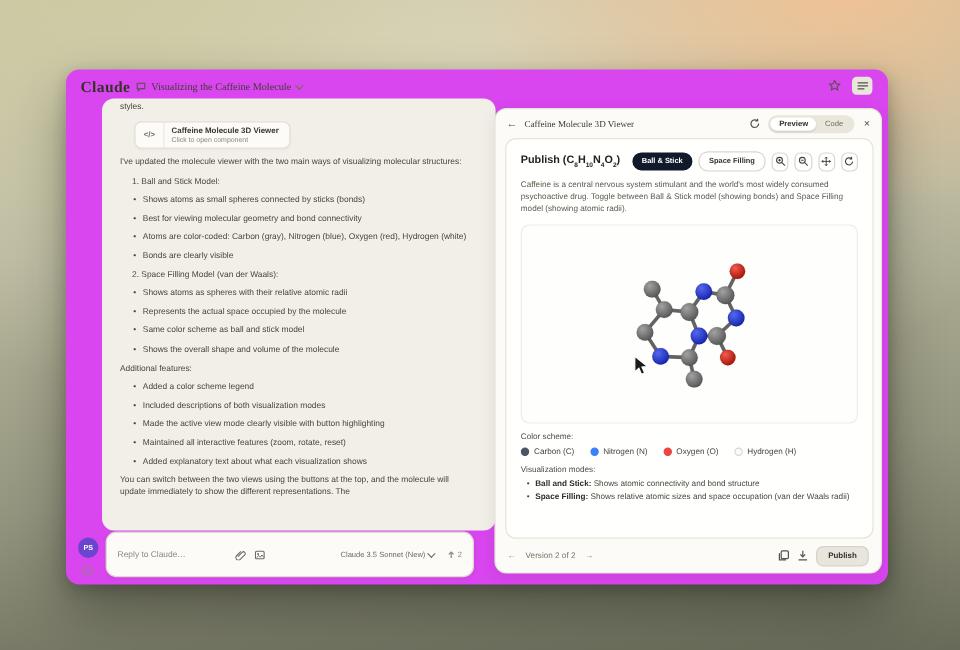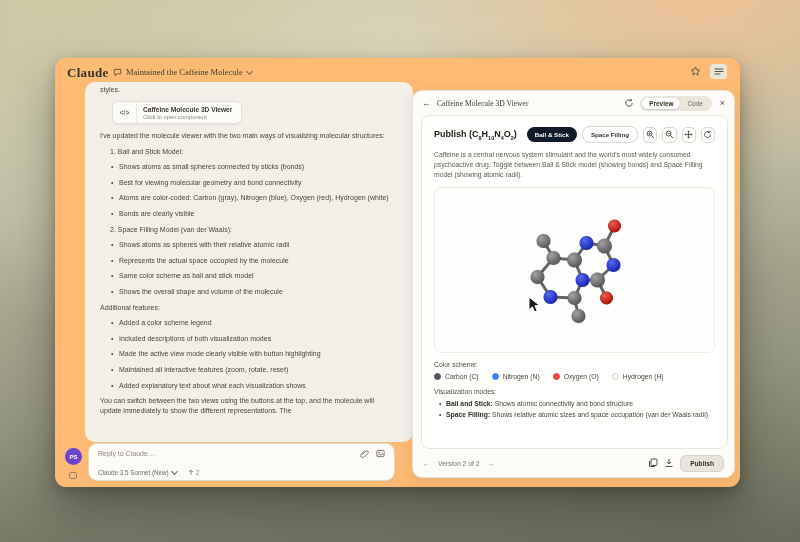--- a/index.html
+++ b/index.html
@@ -7,21 +7,21 @@
   body {
     font-family:"Liberation Sans", sans-serif;
     background:
       radial-gradient(520px 300px at 88% -2%, rgba(242,194,148,.95), rgba(242,194,148,0) 62%),
       radial-gradient(620px 340px at 8% -2%, rgba(205,202,161,.85), rgba(205,202,161,0) 60%),
       radial-gradient(820px 420px at 45% 18%, rgba(236,229,201,.75), rgba(236,229,201,0) 65%),
       linear-gradient(175deg, #c2c0a3 0%, #b7b69c 35%, #94957f 70%, #676a58 100%);
   }
   .window {
     position:absolute; left:55px; top:58px; width:685px; height:429px;
-    background:#fdba74; border-radius:11px;
+    background:#d946ef; border-radius:11px;
     box-shadow:0 22px 45px rgba(20,22,16,.38), 0 4px 12px rgba(20,22,16,.22);
   }
   
   .brand { position:absolute; left:12px; top:7px; font-family:"Liberation Serif", serif;
     font-weight:700; font-size:13px; color:#35322a; letter-spacing:.3px; }
   .chat-title { position:absolute; left:58px; top:9px; display:flex; align-items:center; gap:4px;
     color:#3f3c33; cursor:default; }
   .chat-title .t { font-family:"Liberation Serif", serif; font-size:8.5px; }
   .chev { width:5px; height:5px; border-right:1px solid #6f6b5e; border-bottom:1px solid #6f6b5e;
     transform:rotate(45deg); margin-top:-2px; }
@@ -47,21 +47,21 @@
   .mb-b { margin-left:19px; position:relative; }
   .mb-b::before { content:"•"; position:absolute; left:-8px; color:#49463c; }
   
   .avatar { position:absolute; left:10px; top:390px; width:17px; height:17px; border-radius:50%;
     background:#6b45cf; color:#fff; font-size:6px; font-weight:700; display:flex; align-items:center;
     justify-content:center; }
   .sq-icon { position:absolute; left:14px; top:414px; width:8px; height:7px;
     border:1px solid #8a8578; border-radius:2px; }
   .composer { position:absolute; left:33px; top:385px; width:307px; height:38px; background:#fcfbf7;
     border:1px solid #dcd9cd; border-radius:9px; box-shadow:0 1px 3px rgba(0,0,0,.05);
-    padding:5px 9px 4px; display:flex; flex-direction:column; justify-content:space-between; }
+    padding:5px 9px 4px; display:flex; flex-direction:row; justify-content:space-between; }
   .composer .row1 { display:flex; align-items:center; gap:7px; }
   .composer input { flex:1; border:none; outline:none; background:transparent; font-size:7px;
     color:#49463c; font-family:"Liberation Sans", sans-serif; }
   .composer input::placeholder { color:#8b877a; }
   .composer .row2 { display:flex; align-items:center; gap:3px; font-size:6.3px; color:#6f6b5e; }
   .composer .row2 .cnt { margin-left:8px; display:flex; align-items:center; gap:2px; color:#8b877a; }
   
   .panel { position:absolute; left:357px; top:32px; width:323px; height:388px; background:#fcfbf7;
     border:1px solid #e6e3d8; border-radius:10px; box-shadow:0 4px 14px rgba(20,22,16,.08); }
   .panel-header { height:24px; display:flex; align-items:center; gap:6px; padding:0 9px; }
@@ -107,21 +107,21 @@
 
 <div class="window">
 
   <div class="brand">Claude</div>
   <div class="chat-title">
     <span class="icon-btn">
       <svg class="ic" width="9" height="9" viewBox="0 0 10 10">
           <path d="M1.5 1.5h7v5h-4l-2 2v-2h-1z" fill="none" stroke="#55524a" stroke-width="1"></path>
         </svg>
     </span>
-    <span class="t">Maintained the Caffeine Molecule</span>
+    <span class="t">Visualizing the Caffeine Molecule</span>
     <span class="chev"></span>
   </div>
   <div class="topright">
     <span class="icon-btn">
       <svg class="ic" width="11" height="11" viewBox="0 0 12 12">
           <path d="M6 1.2l1.4 2.9 3.2.4-2.3 2.2.6 3.1L6 8.3 3.1 9.8l.6-3.1L1.4 4.5l3.2-.4z" fill="none" stroke="#55524a" stroke-width="1"></path>
         </svg>
     </span>
     <span class="panel-toggle-btn">
       <svg class="ic" width="10" height="9" viewBox="0 0 10 9">

